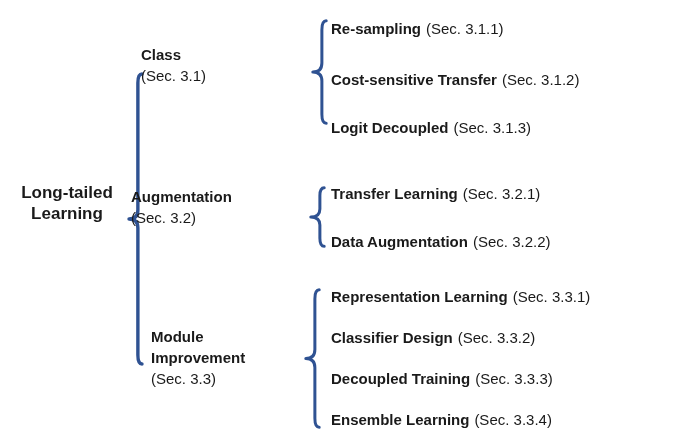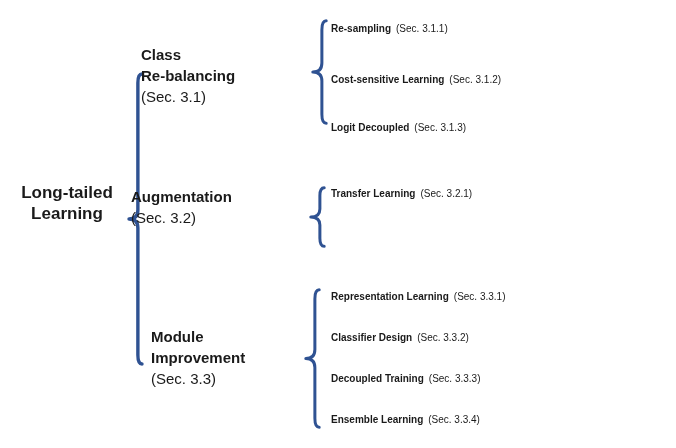--- a/index.html
+++ b/index.html
@@ -36,21 +36,21 @@
   }
   .branch-label .bold-line { font-weight: bold; }
   .branch-label .sec-line  { font-weight: normal; }
 
   #branch-label-1 { left: 141px; top: 44px;  }
   #branch-label-2 { left: 131px; top: 186px; }
   #branch-label-3 { left: 151px; top: 326px; }
 
   .leaf {
     left: 331px;
-    font-size: 10px;
+    font-size: 15px;
     line-height: 18px;
     white-space: nowrap;
   }
   .leaf .name { font-weight: bold; }
   .leaf .sec  { font-weight: normal; margin-left: 5px; }
 
   svg.brace { position: absolute; overflow: visible; }
 </style>
 </head>
 <body>
@@ -61,49 +61,51 @@
     <div>Long-tailed</div>
     <div>Learning</div>
   </div>
 
   <svg class="brace" style="left:127px; top:72px;" width="17" height="294" viewBox="0 0 17 294">
       <path d="M 15 2 Q 10.88 2 10.88 11 L 10.88 138 Q 10.88 147 2 147 Q 10.88 147 10.88 156 L 10.88 283 Q 10.88 292 15 292" fill="none" stroke="#2f5292" stroke-width="3.4" stroke-linecap="round" stroke-linejoin="round"></path>
     </svg>
 
   <div class="abs branch-label" id="branch-label-1">
     <div class="bold-line">Class</div>
-    <div class="bold-line">Re-balancing</div>
     <div class="sec-line">(Sec. 3.1)</div>
   </div>
 
   <svg class="brace" style="left:311px; top:19px;" width="17" height="106" viewBox="0 0 17 106">
       <path d="M 15.2 1.8 Q 10.88 1.8 10.88 10.8 L 10.88 44 Q 10.88 53 1.8 53 Q 10.88 53 10.88 62 L 10.88 95.2 Q 10.88 104.2 15.2 104.2" fill="none" stroke="#2f5292" stroke-width="3" stroke-linecap="round" stroke-linejoin="round"></path>
     </svg>
 
   <div class="abs leaf" style="top:20px;">
     <span class="name">Re-sampling</span><span class="sec">(Sec. 3.1.1)</span>
   </div>
   <div class="abs leaf" style="top:71px;">
-    <span class="name">Cost-sensitive Learning</span><span class="sec">(Sec. 3.1.2)</span>
+    <span class="name">Cost-sensitive Transfer</span><span class="sec">(Sec. 3.1.2)</span>
   </div>
   <div class="abs leaf" style="top:119px;">
     <span class="name">Logit Decoupled</span><span class="sec">(Sec. 3.1.3)</span>
   </div>
 
   <div class="abs branch-label" id="branch-label-2">
     <div class="bold-line">Augmentation</div>
     <div class="sec-line">(Sec. 3.2)</div>
   </div>
 
   <svg class="brace" style="left:309px; top:186px;" width="17" height="62" viewBox="0 0 17 62">
       <path d="M 15.2 1.8 Q 10.88 1.8 10.88 9.860000000000001 L 10.88 22.939999999999998 Q 10.88 31 1.8 31 Q 10.88 31 10.88 39.06 L 10.88 52.14 Q 10.88 60.2 15.2 60.2" fill="none" stroke="#2f5292" stroke-width="3" stroke-linecap="round" stroke-linejoin="round"></path>
     </svg>
 
   <div class="abs leaf" style="top:185px;">
     <span class="name">Transfer Learning</span><span class="sec">(Sec. 3.2.1)</span>
+  </div>
+  <div class="abs leaf" style="top:233px;">
+    <span class="name">Data Augmentation</span><span class="sec">(Sec. 3.2.2)</span>
   </div>
 
   <div class="abs branch-label" id="branch-label-3">
     <div class="bold-line">Module</div>
     <div class="bold-line">Improvement</div>
     <div class="sec-line">(Sec. 3.3)</div>
   </div>
 
   <svg class="brace" style="left:304px; top:288px;" width="17" height="141" viewBox="0 0 17 141">
       <path d="M 15.2 1.8 Q 10.88 1.8 10.88 10.8 L 10.88 61.5 Q 10.88 70.5 1.8 70.5 Q 10.88 70.5 10.88 79.5 L 10.88 130.2 Q 10.88 139.2 15.2 139.2" fill="none" stroke="#2f5292" stroke-width="3" stroke-linecap="round" stroke-linejoin="round"></path>

